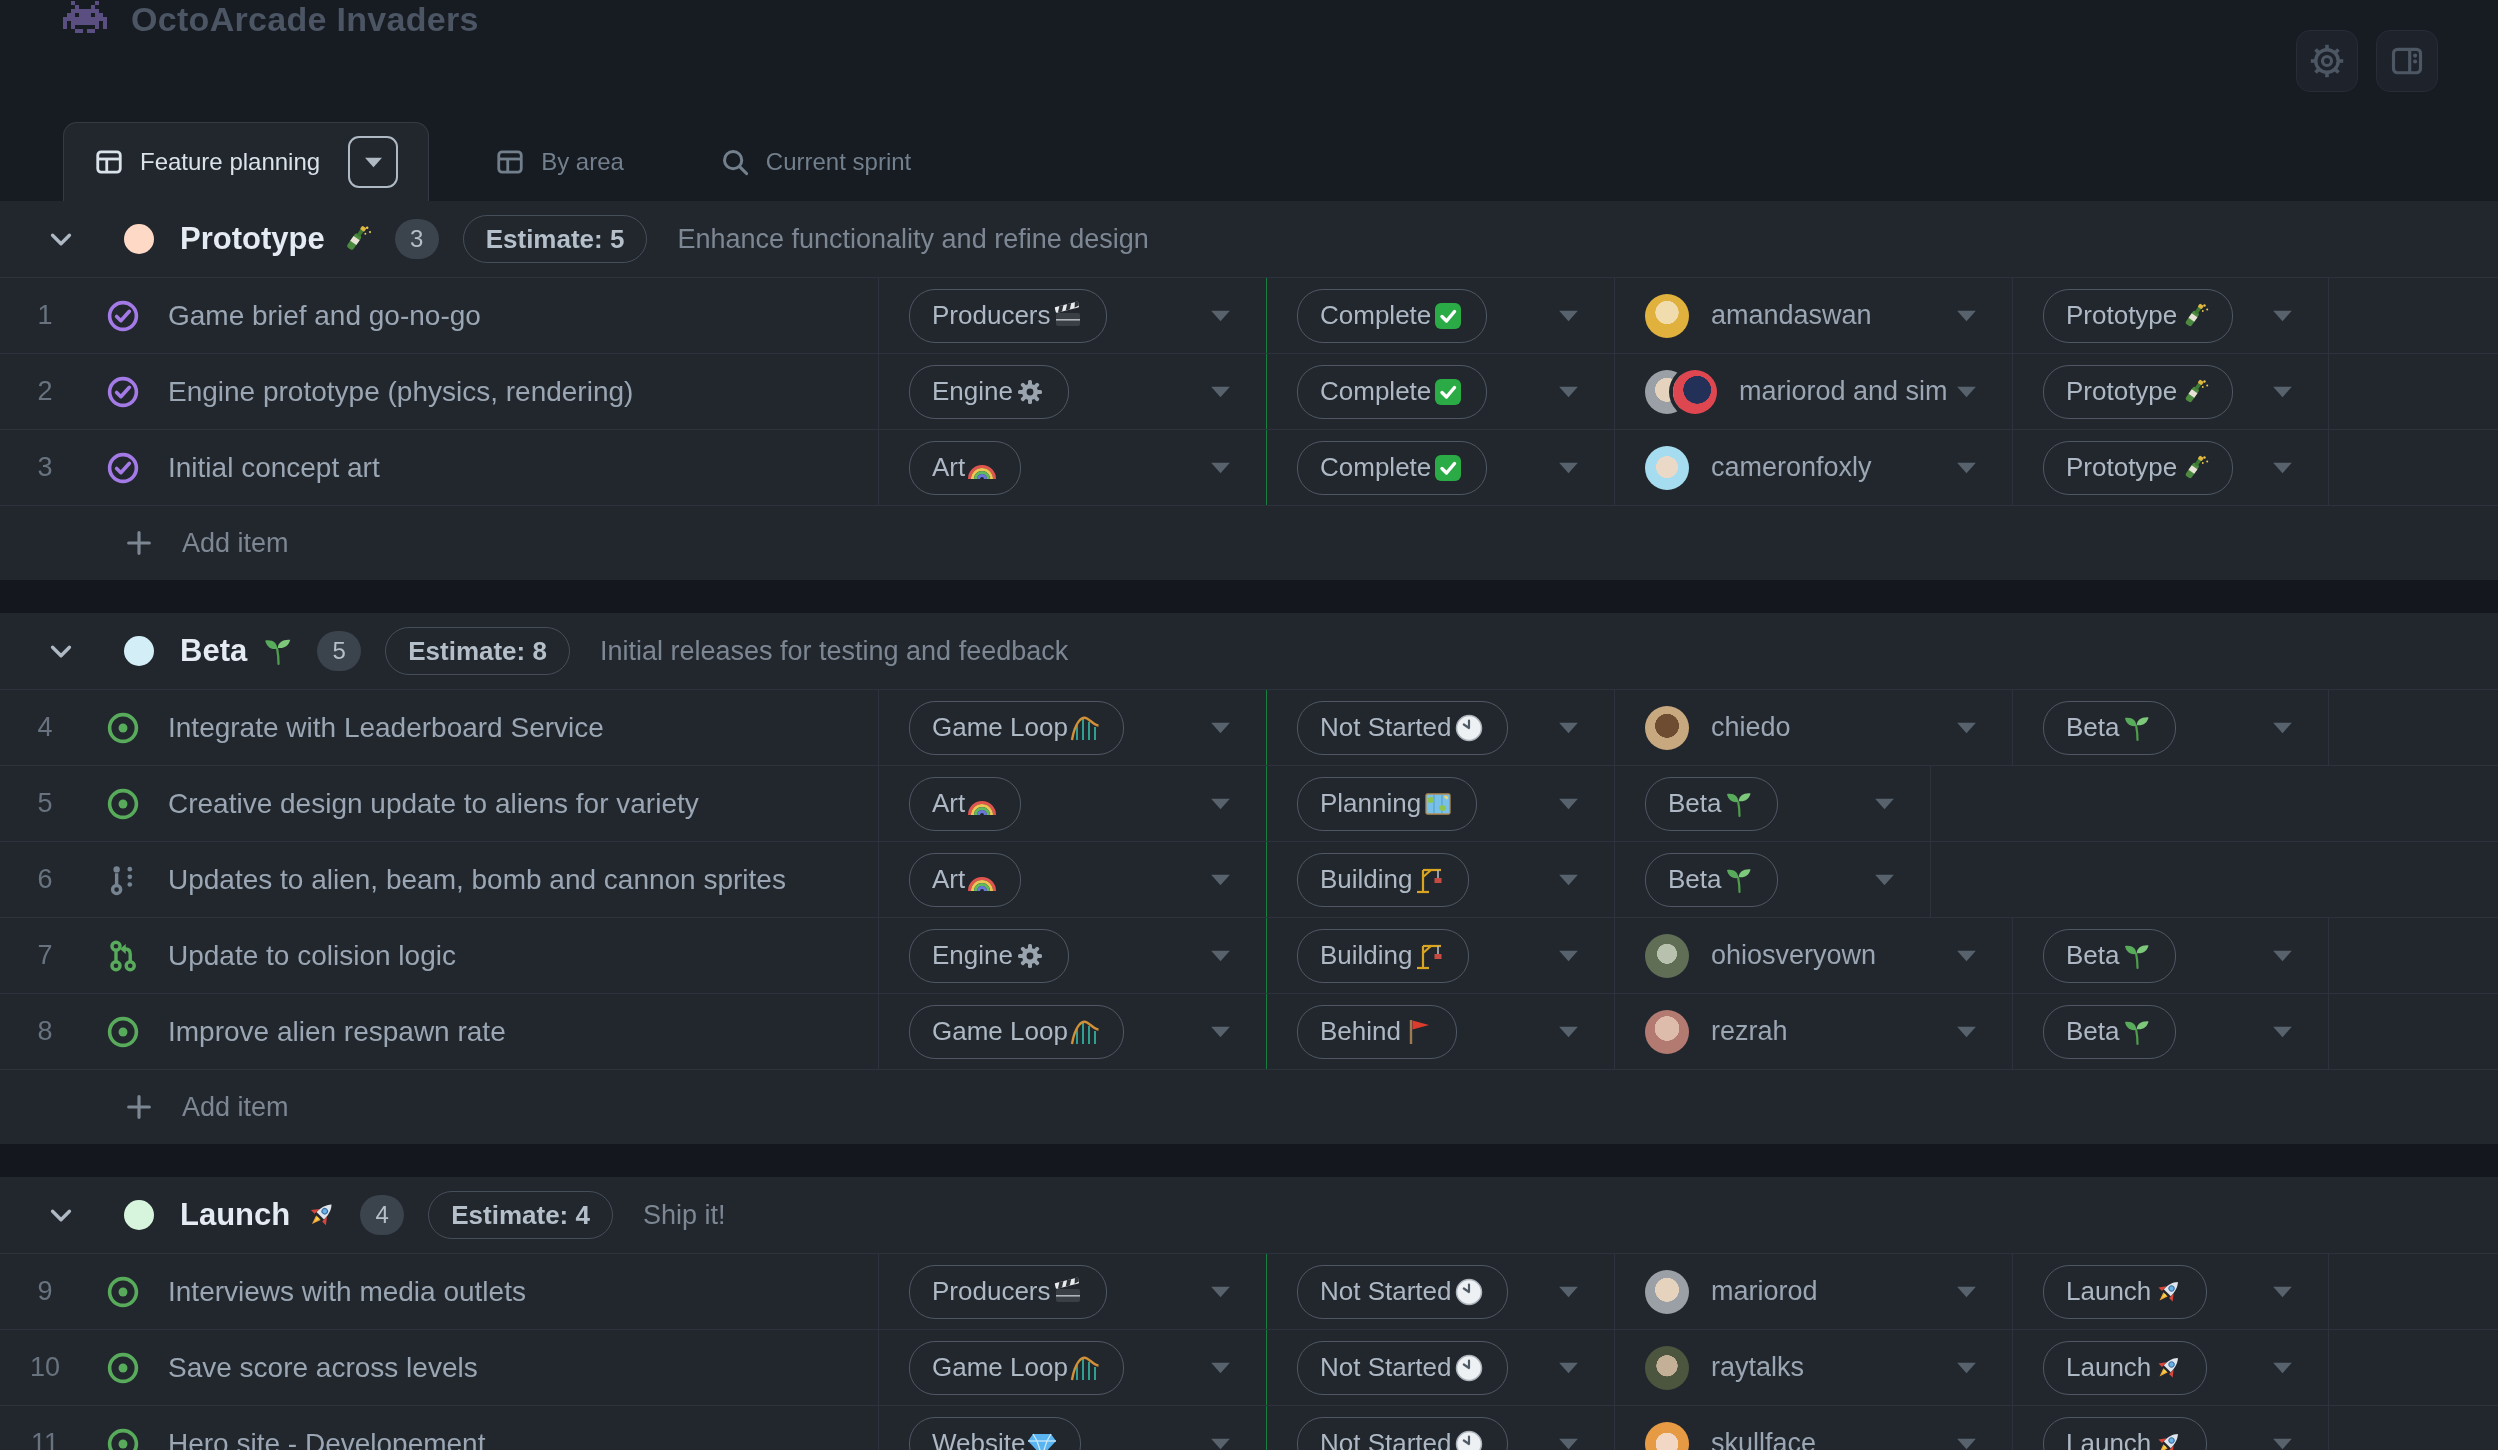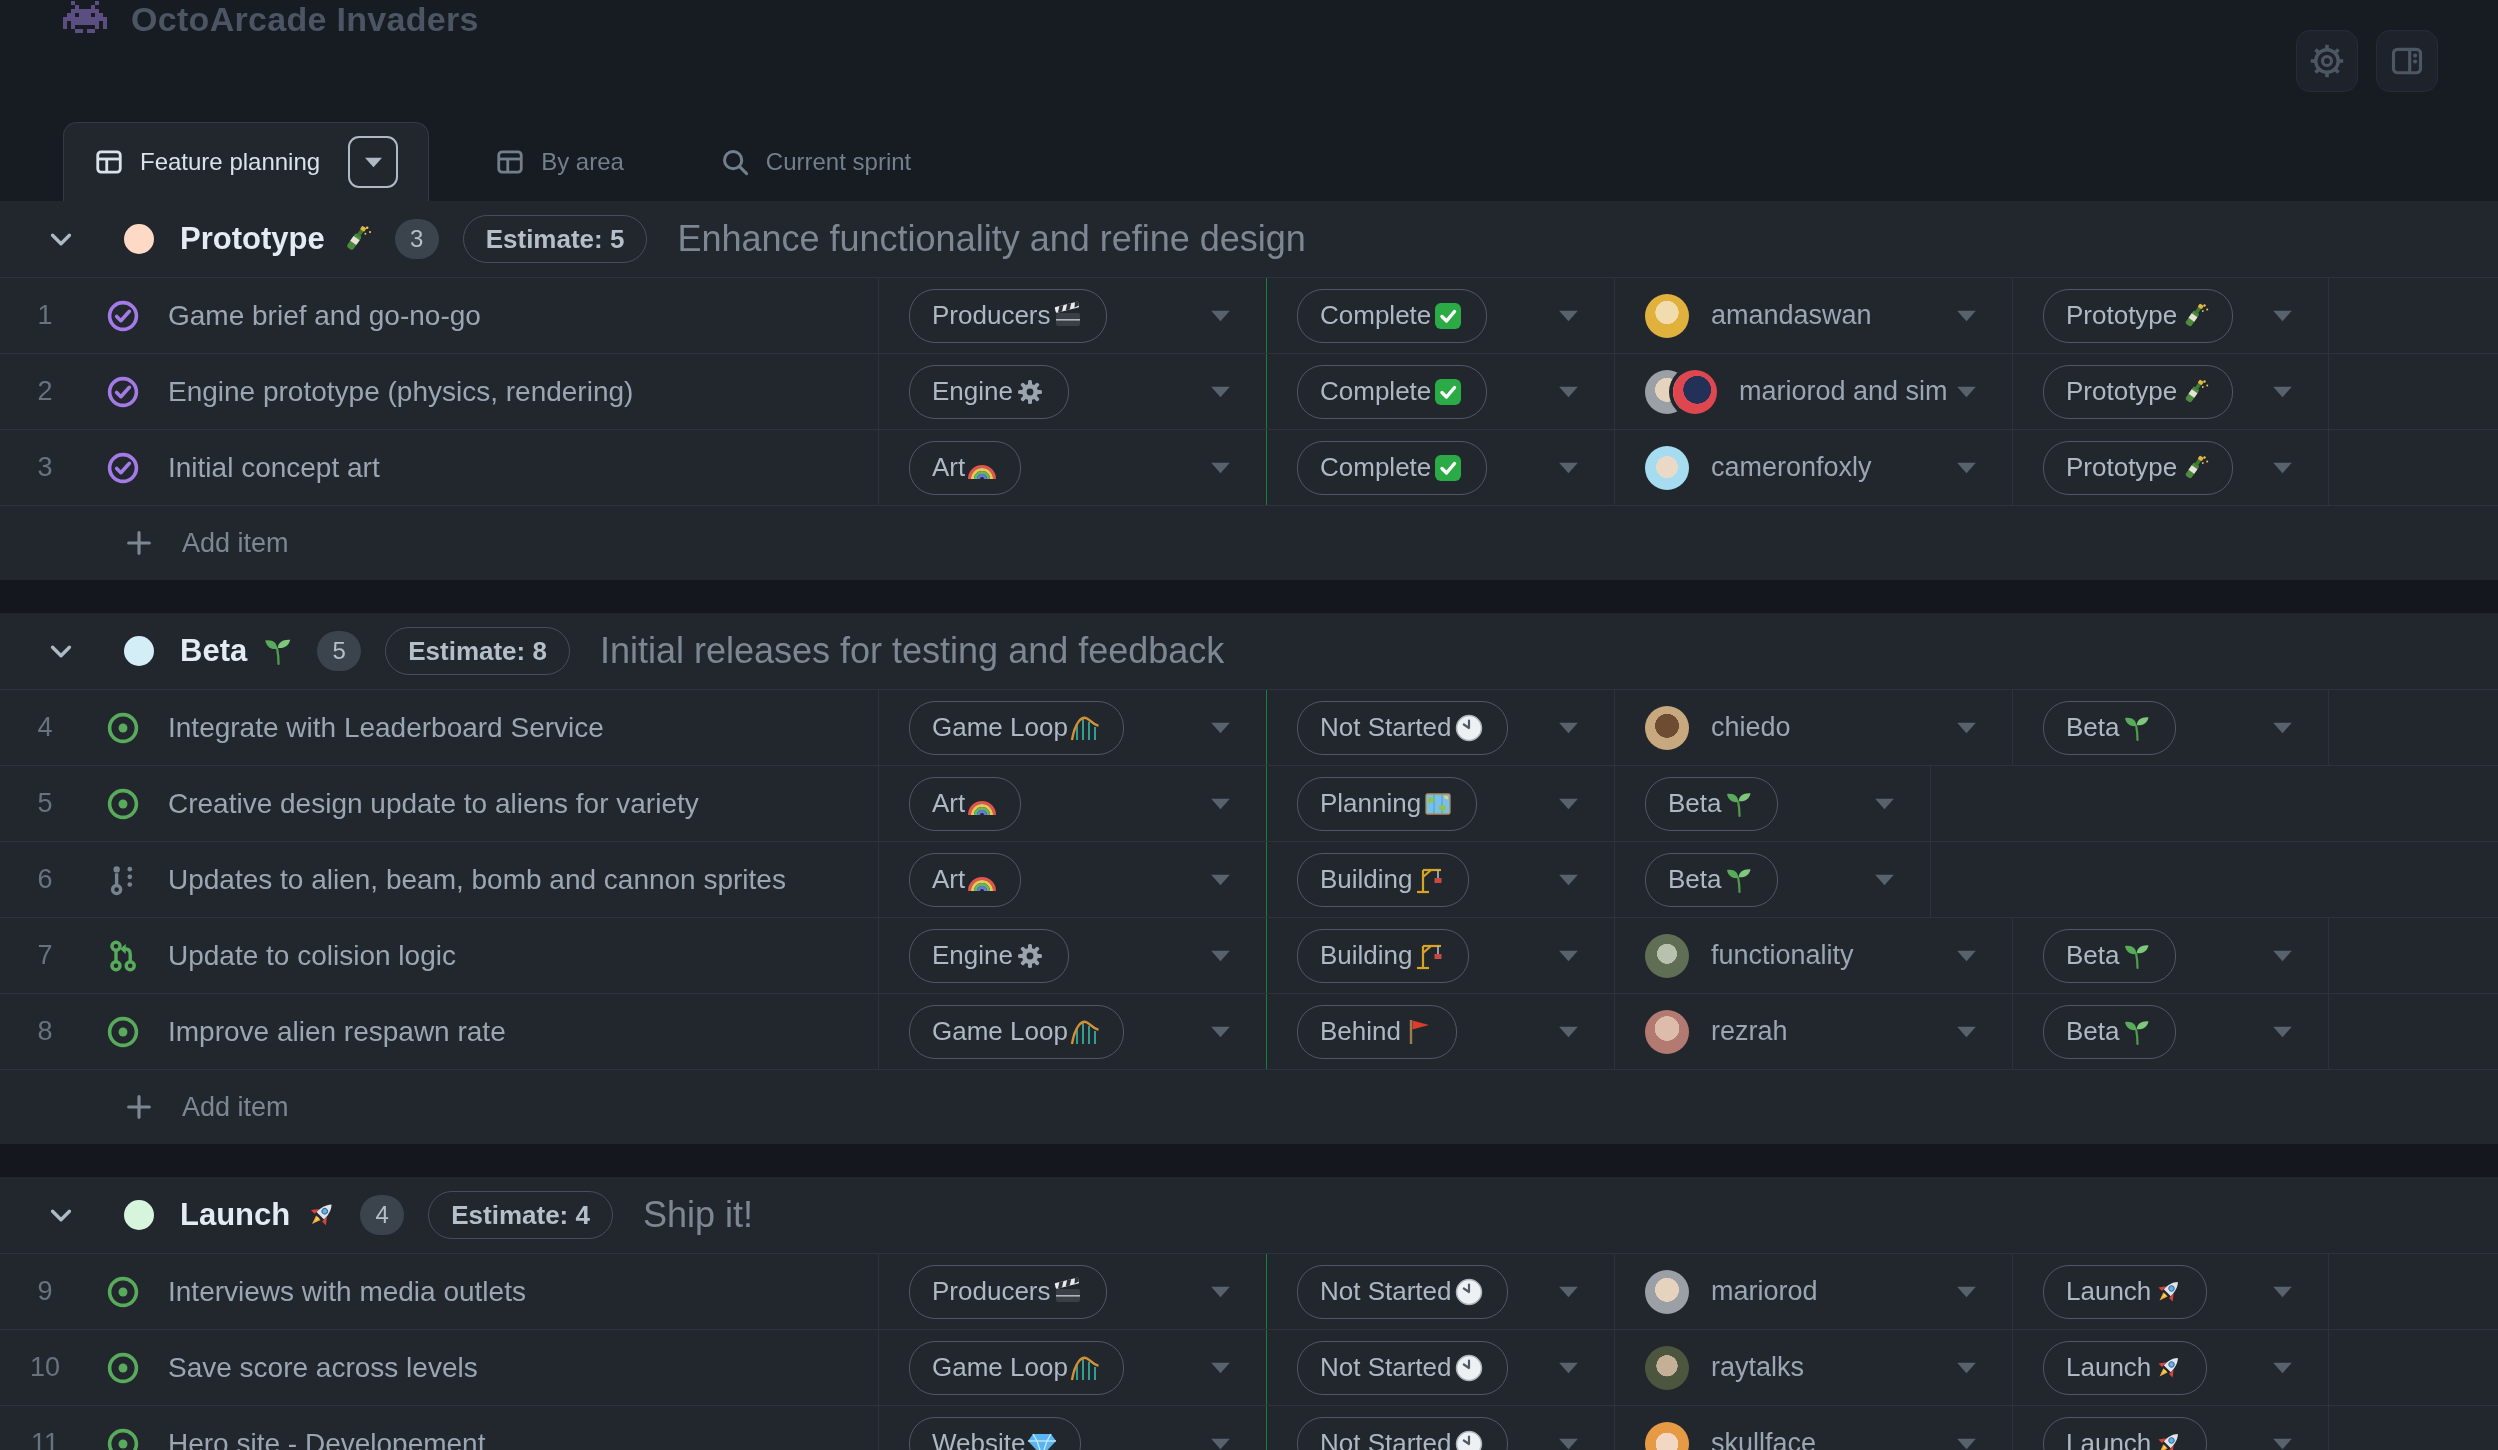--- a/index.html
+++ b/index.html
@@ -29,21 +29,21 @@
   .ghead{height:76px;display:flex;align-items:center;background:#22272e;}
   .chev{width:30px;height:30px;color:#aeb9c4;margin-left:46px;flex:none;cursor:pointer;}
   .gdot{width:30px;height:30px;border-radius:50%;margin-left:48px;flex:none;background:#888;}
   .gtitle{margin-left:26px;font-size:31px;font-weight:700;color:#e4ebf2;}
   .emo{width:32px;height:32px;flex:none;}
   .gemo{margin-left:14px;width:34px;height:34px;}
   .gcount{margin-left:22px;min-width:18px;height:40px;padding:0 13px;border-radius:20px;background:#3b434d;
           color:#b4bfca;font-size:24px;display:flex;align-items:center;justify-content:center;}
   .gest{margin-left:24px;height:46px;padding:0 22px;border:1.5px solid #454e59;border-radius:24px;
         color:#b4bfca;font-size:26px;font-weight:700;display:flex;align-items:center;}
-  .gdesc{margin-left:30px;font-size:36px;color:#7d8793;}
+  .gdesc{margin-left:30px;font-size:27px;color:#7d8793;}
   .row{display:flex;height:75px;background:#22272e;border-top:1px solid #2c333c;}
   .cell{position:relative;display:flex;align-items:center;flex:none;}
   .c1{width:878px;}
   .c2{width:387px;border-left:1px solid #2c333c;}
   .c3{width:347px;border-left:1px solid #15803d;}
   .c4{width:397px;border-left:1px solid #2c333c;}
   .c5{width:315px;border-left:1px solid #2c333c;}
   .c6{flex:1;border-left:1px solid #2c333c;}
   .num{width:50px;margin-left:20px;text-align:center;font-size:27px;color:#68737f;flex:none;}
   .ticon{width:34px;height:34px;margin-left:36px;flex:none;}
@@ -661,21 +661,21 @@
             </svg>
           </span>
         <svg class="caret">
             <use href="#i-caret-down"></use>
           </svg>
       </div>
       <div class="cell c4">
         <span class="avs">
             <span class="av av-ohiosveryown"></span>
           </span>
-        <span class="aname">functionality</span>
+        <span class="aname">ohiosveryown</span>
         <svg class="caret">
             <use href="#i-caret-down"></use>
           </svg>
       </div>
       <div class="cell c5">
         <span class="pill">
             <span class="ptxt">Beta</span>
             <svg class="emo">
               <use href="#i-seedling"></use>
             </svg>

